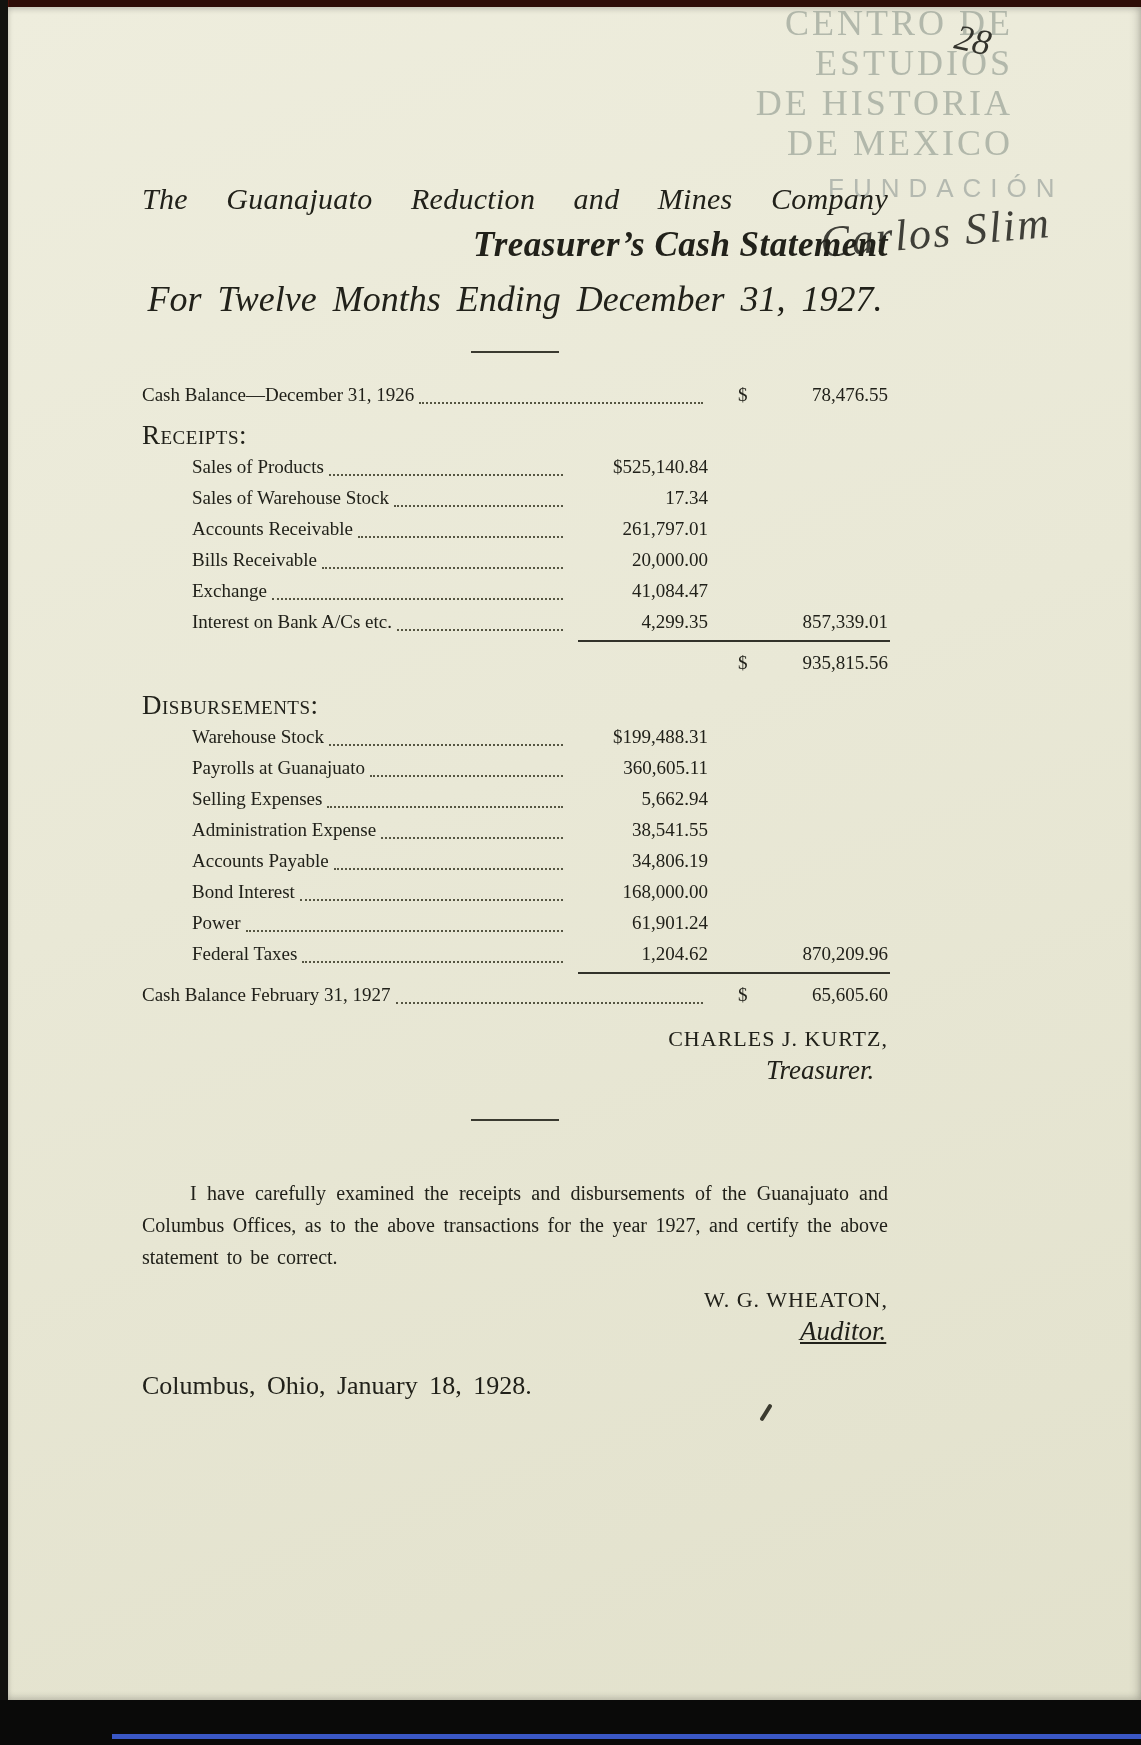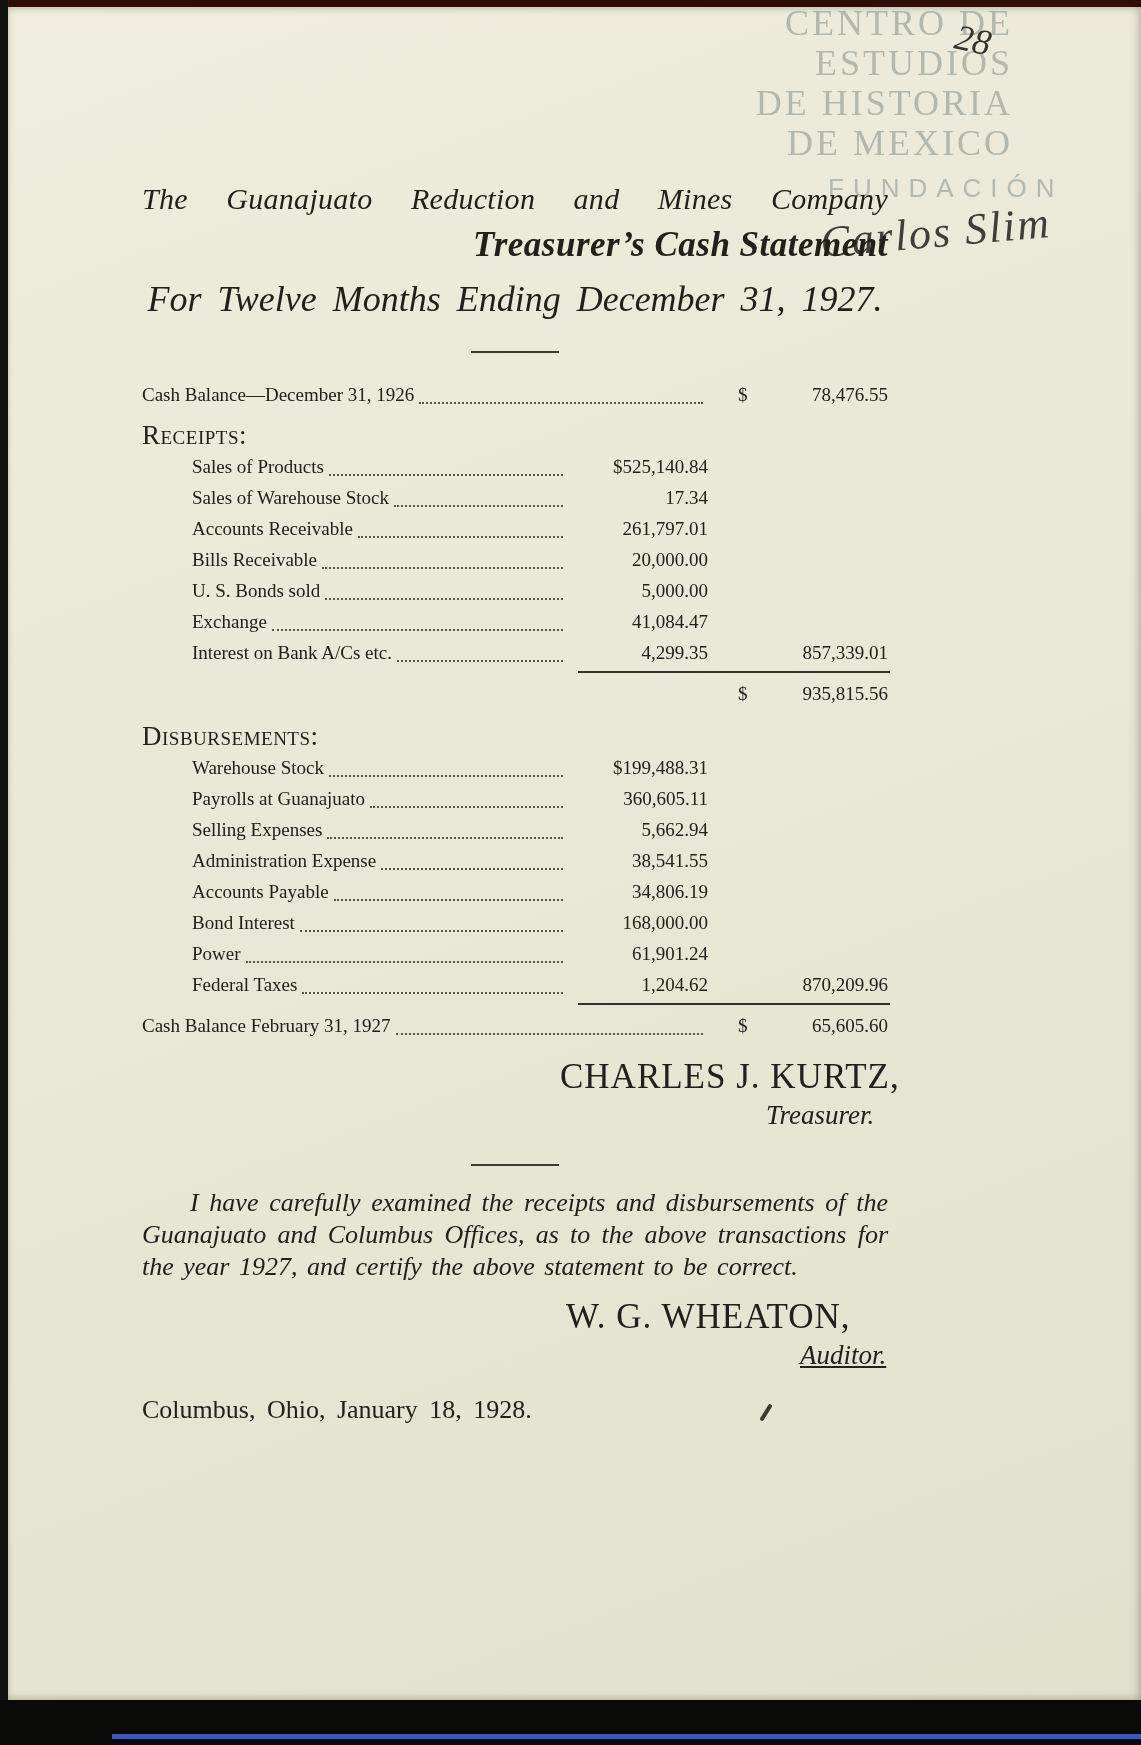--- a/index.html
+++ b/index.html
@@ -58,26 +58,26 @@
   .item .label { padding-left:50px; }
   .leader { flex:1 1 auto; border-bottom:2px dotted #555542; margin:0 5px 6px 5px; }
   .spacer { flex:1 1 auto; }
   .col1 { width:140px; text-align:right; white-space:nowrap; flex:0 0 auto; }
   .col2 { width:170px; text-align:right; white-space:nowrap; margin-left:10px; flex:0 0 auto; }
   .money { display:flex; justify-content:space-between; padding-left:20px; text-align:right; }
   .heading { font-variant:small-caps; font-size:27px; line-height:31px; letter-spacing:0.5px; }
   .mt10 { margin-top:10px; }
   .amount-rule { margin-left:436px; width:312px; border-top:2px solid #32322a; margin-top:3px; margin-bottom:5px; }
 
-  .sig-name { font-size:35px; letter-spacing:1px; margin-left:418px; margin-top:16px; white-space:nowrap; }
+  .sig-name { font-size:22px; letter-spacing:1px; margin-left:418px; margin-top:16px; white-space:nowrap;text-align:right; }
   .sig-role { font-style:italic; font-size:27px; margin-left:624px; margin-top:3px; white-space:nowrap; }
   .sig-role.auditor { margin-left:658px;text-decoration:underline; }
   .short-rule.second { margin-top:33px; }
 
-  .certify { font-size:26px; line-height:32px; text-align:justify; text-indent:48px; margin-top:21px; word-spacing:3px;font-style:italic; }
+  .certify { font-size:20px; line-height:32px; text-align:justify; text-indent:48px; margin-top:56px; word-spacing:3px; }
   .wheaton { margin-left:424px; margin-top:14px; }
   .dateline { font-size:26px; margin-top:24px; word-spacing:5px; }
 
   .pen-mark { position:absolute; left:756px; top:1396px; width:4px; height:19px; background:#3b3b30; border-radius:2px; transform:rotate(32deg); }
 </style>
 </head>
 <body>
 
 <div class="page">
   <div class="edge-top"></div>
@@ -135,26 +135,20 @@
           <span class="col1">261,797.01</span>
           <span class="col2"></span>
         </div>
         <div class="row item">
           <span class="label">Bills Receivable</span>
           <span class="leader"></span>
           <span class="col1">20,000.00</span>
           <span class="col2"></span>
         </div>
         <div class="row item">
-          <span class="label">U. S. Bonds sold</span>
-          <span class="leader"></span>
-          <span class="col1">5,000.00</span>
-          <span class="col2"></span>
-        </div>
-        <div class="row item">
           <span class="label">Exchange</span>
           <span class="leader"></span>
           <span class="col1">41,084.47</span>
           <span class="col2"></span>
         </div>
         <div class="row item">
           <span class="label">Interest on Bank A/Cs etc.</span>
           <span class="leader"></span>
           <span class="col1">4,299.35</span>
           <span class="col2">857,339.01</span>

